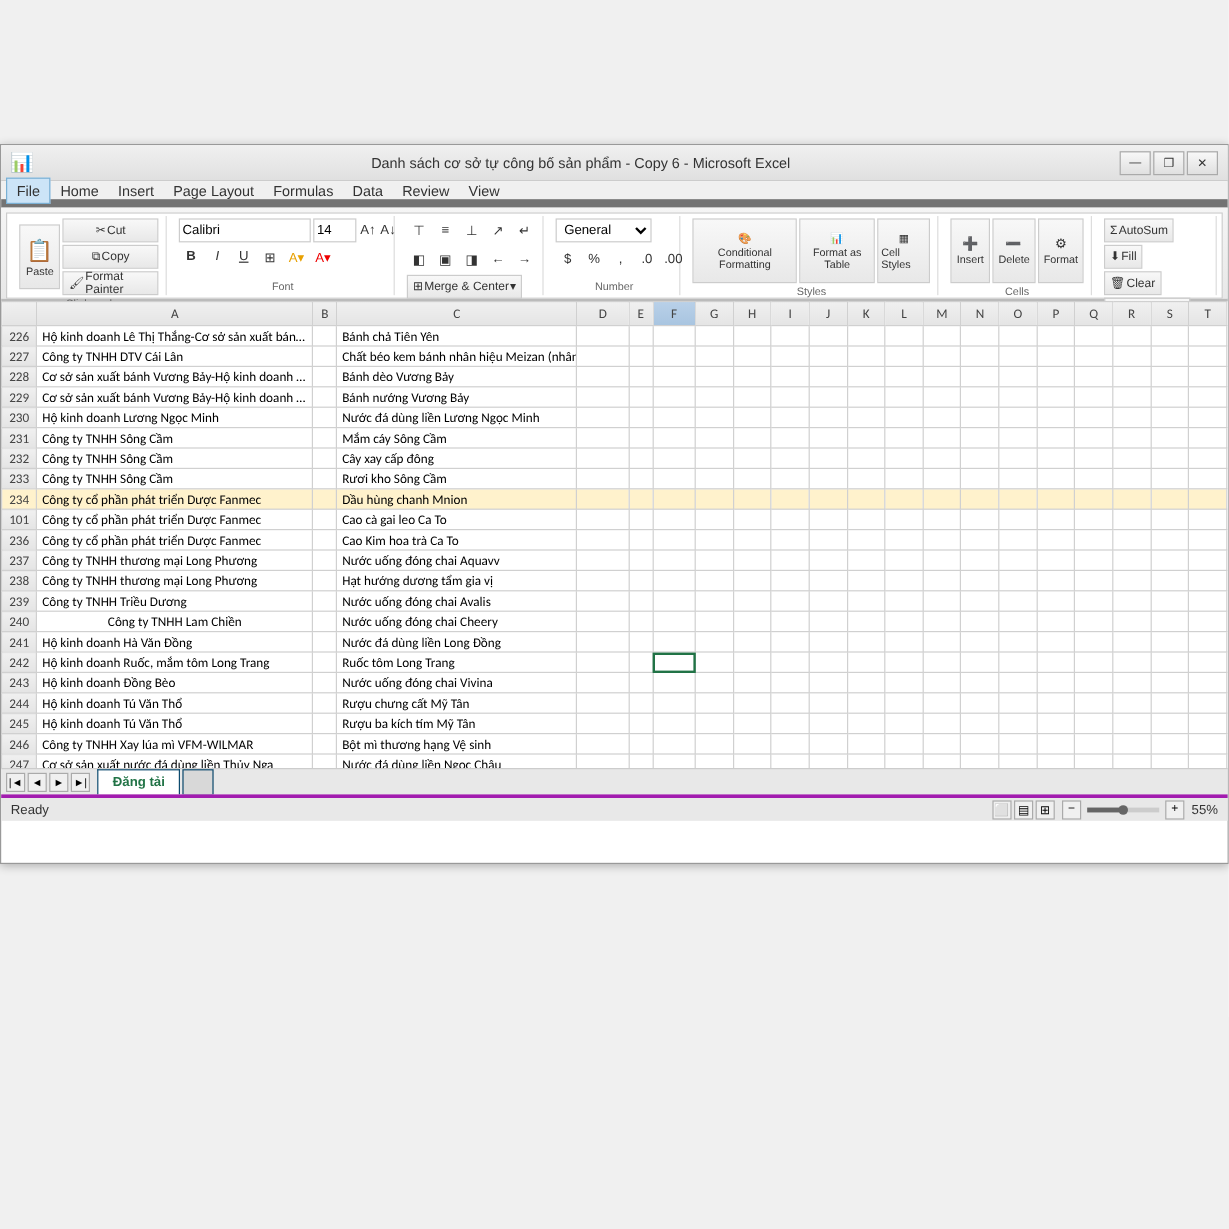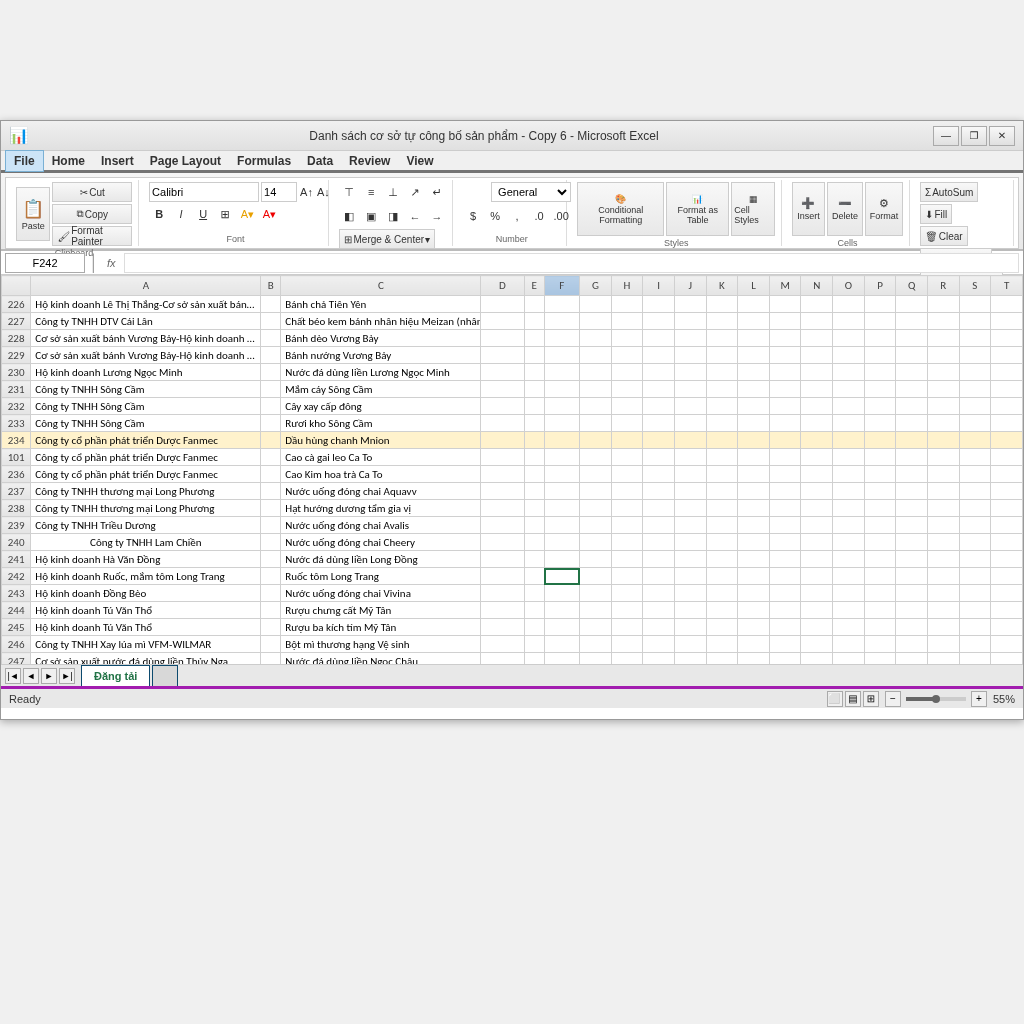--- a/index.html
+++ b/index.html
@@ -7,21 +7,21 @@
     
     .window { background: #fff; border: 1px solid #999; width: 1024px; height: 600px; position: relative; margin-top: 120px; box-shadow: 0 2px 8px rgba(0,0,0,0.3); }
     
     
     .title-bar { background: linear-gradient(to bottom, #f0f0f0, #e0e0e0); height: 30px; display: flex; align-items: center; padding: 0 8px; border-bottom: 1px solid #ccc; }
     .title-bar-title { flex: 1; text-align: center; font-size: 12px; color: #333; }
     .title-bar-controls { display: flex; gap: 2px; }
     .title-btn { width: 26px; height: 20px; border: 1px solid #aaa; background: linear-gradient(to bottom, #f8f8f8, #e0e0e0); cursor: pointer; font-size: 10px; display: flex; align-items: center; justify-content: center; color: #333; }
     
     
-    .menu-bar { background: #f0f0f0; height: 22px; display: flex; align-items: center; padding: 0 4px; border-bottom: 3px solid #737373; font-weight: bold; }
+    .menu-bar { background: #f0f0f0; height: 22px; display: flex; align-items: center; padding: 0 4px; border-bottom: 7px solid #737373; }
     .menu-item { padding: 2px 8px; font-size: 12px; color: #333; cursor: pointer; height: 22px; display: flex; align-items: center; }
     .menu-item.active { background: #cce4f7; border: 1px solid #7ab0d4; }
     
     
     .ribbon { background: linear-gradient(to bottom, #f5f5f5, #e8e8e8); border-bottom: 2px solid #bbb; padding: 4px 4px 0 4px; }
     
     .ribbon-content { display: flex; align-items: flex-start; padding: 2px 4px; background: #fff; border: 1px solid #ccc; gap: 4px; height: 72px; }
     
     .ribbon-group { display: flex; flex-direction: column; border-right: 1px solid #ddd; padding: 2px 6px; min-width: 60px; height: 100%; }
     .ribbon-group-label { font-size: 9px; color: #666; text-align: center; margin-top: auto; padding-top: 2px; }
@@ -189,21 +189,21 @@
               <span>⊞</span>
               <span>Merge &amp; Center</span>▾
             </button>
           </div>
         </div>
         <div class="ribbon-group-label">Alignment</div>
       </div>
 
       <div class="ribbon-group" style="min-width:90px;">
         <div class="ribbon-group-content vertical">
-          <select class="font-combo" style="width:80px;margin-bottom:2px;margin-left:28px;">
+          <select class="font-combo" style="width:80px;margin-bottom:2px;">
             <option>General</option>
           </select>
           <div style="display:flex;gap:2px;">
             <button class="rb-small-btn">$</button>
             <button class="rb-small-btn">%</button>
             <button class="rb-small-btn">,</button>
             <button class="rb-small-btn">.0</button>
             <button class="rb-small-btn">.00</button>
           </div>
         </div>
@@ -267,26 +267,20 @@
           <div class="rb-btn small">
             <span>🔍</span>
             <span>Find &amp; Select</span>
           </div>
         </div>
         <div class="ribbon-group-label">Editing</div>
       </div>
     </div>
   </div>
 
-  <div class="formula-bar">
-    <input class="name-box" value="F242" style="">
-    <span style="color:#999;font-size:16px;">│</span>
-    <span class="fx-label">fx</span>
-    <input class="formula-input" value="" style="">
-  </div>
 
   <div class="spreadsheet-container">
     <div class="spreadsheet">
       <table class="grid">
         <thead>
           <tr>
             <th class="row-header"></th>
             <th style="width:230px;">A</th>
             <th style="width:20px;">B</th>
             <th style="width:200px;">C</th>

